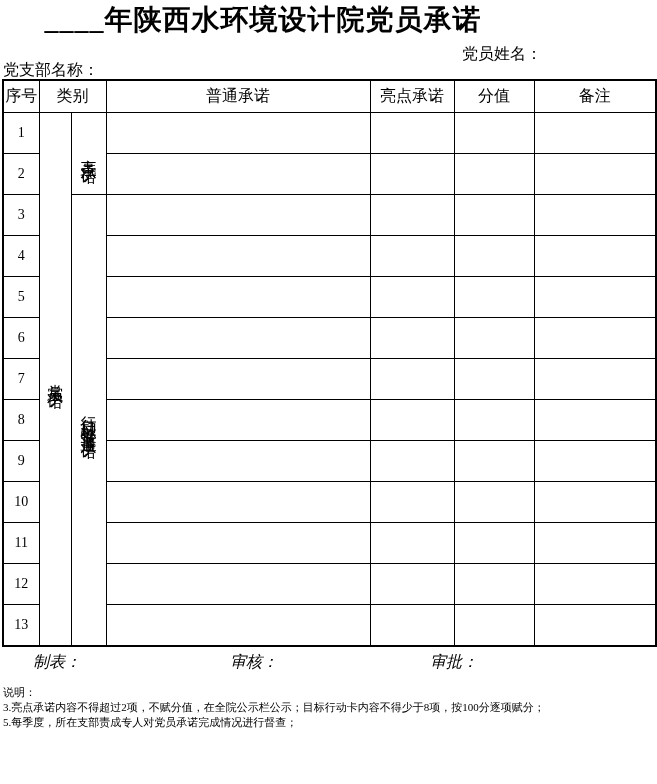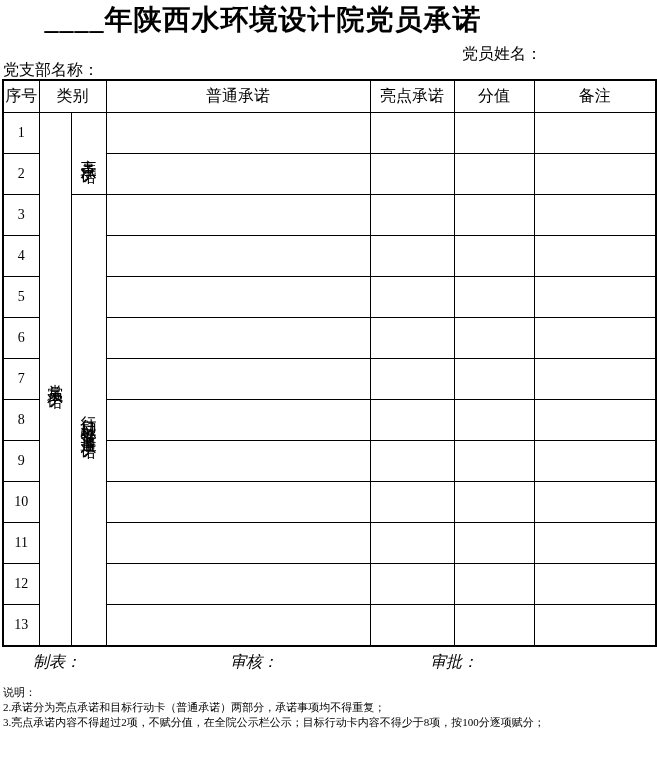--- a/index.html
+++ b/index.html
@@ -165,17 +165,17 @@
       </tr>
     </tbody>
   </table>
 
   <span class="sign sign-maker">制表：</span>
   <span class="sign sign-reviewer">审核：</span>
   <span class="sign sign-approver">审批：</span>
 
   <div class="notes">
     <div>说明：</div>
-    <div>2.承诺分为亮点承诺和目标行动卡（普通承诺）两部分，承诺事项均不得重复；</div>
     <div>3.亮点承诺内容不得超过2项，不赋分值，在全院公示栏公示；目标行动卡内容不得少于8项，按100分逐项赋分；</div>
+    <div>5.每季度，所在支部责成专人对党员承诺完成情况进行督查；</div>
   </div>
 
 </div>
 
 </body></html>

